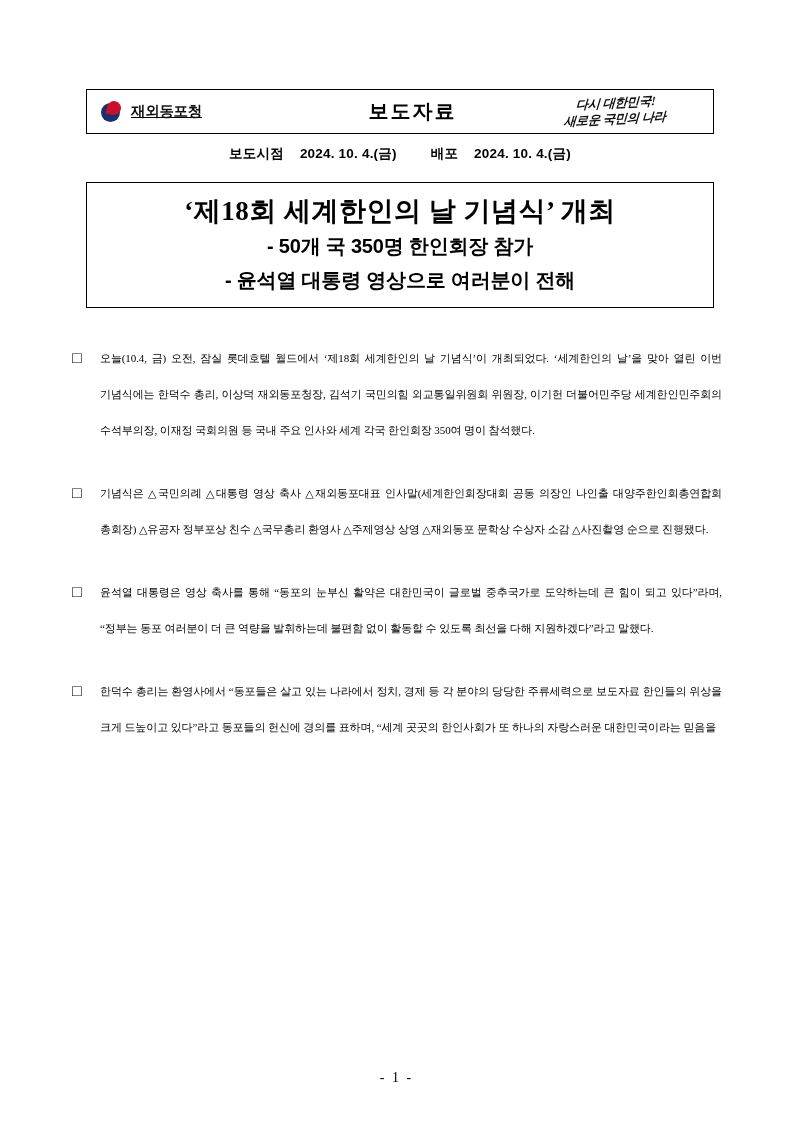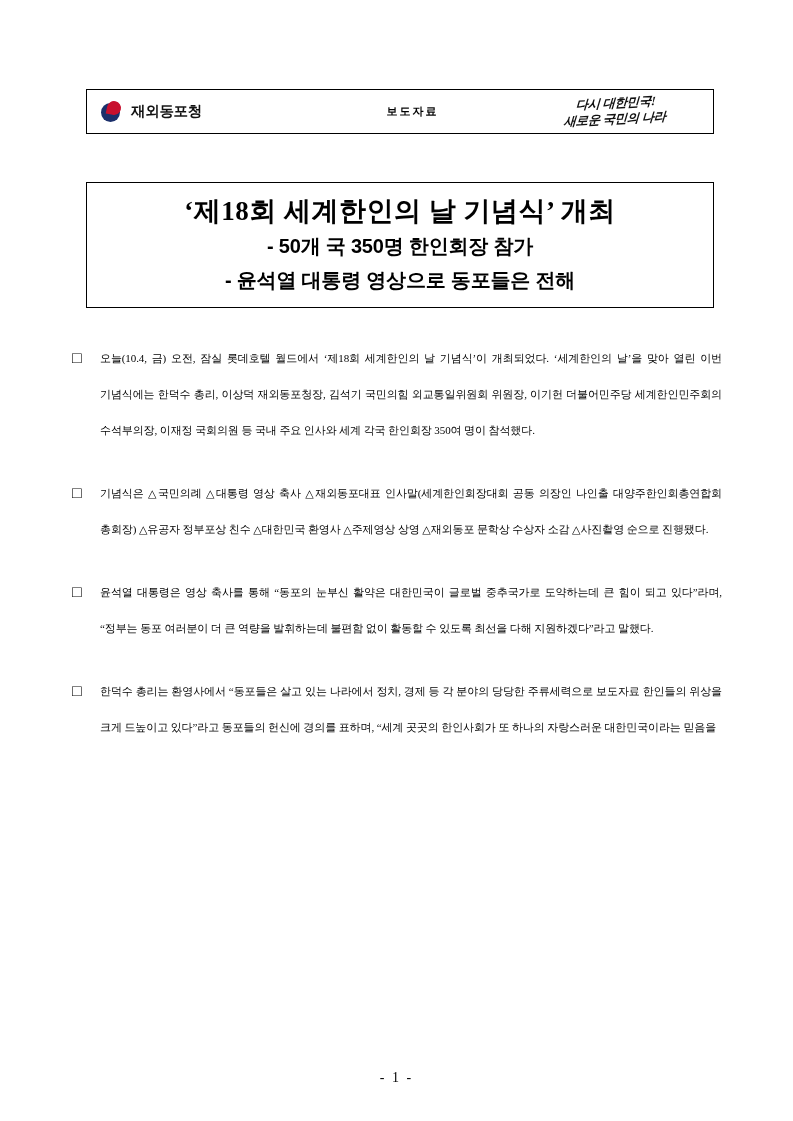--- a/index.html
+++ b/index.html
@@ -35,20 +35,21 @@
     display: flex;
     align-items: center;
   }
   .header-left {
     width: 210px;
     display: flex;
     align-items: center;
     padding-left: 14px;
     box-sizing: border-box;
     gap: 8px;
+    text-decoration: underline;
   }
   .gov-mark {
     width: 22px;
     height: 22px;
     position: relative;
     flex: none;
   }
   .gov-mark .blob-a {
     position: absolute;
     left: 0; top: 2px;
@@ -76,21 +77,21 @@
     font-family: "Liberation Sans", sans-serif;
     font-size: 14.5px;
     font-weight: 700;
     letter-spacing: -0.3px;
     color: #111111;
   }
   .header-center {
     flex: 1;
     text-align: center;
     font-family: "Liberation Sans", sans-serif;
-    font-size: 11px;
+    font-size: 20px;
     font-weight: 700;
     letter-spacing: 2px;
     color: #000000;
   }
   .header-right {
     width: 185px;
     text-align: center;
     padding-right: 10px;
     box-sizing: border-box;
   }
@@ -213,37 +214,40 @@
     </div>
     <div class="header-center">보도자료</div>
     <div class="header-right">
       <span class="slogan">
         <span>다시 대한민국!</span><br>
         <span>새로운 국민의 나라</span>
       </span>
     </div>
   </div>
 
+  <div class="dateline">
+    <span class="seg">보도시점</span><span class="gap-sm"></span><span class="seg">2024. 10. 4.(금)</span><span class="gap-lg"></span><span class="seg">배포</span><span class="gap-sm"></span><span class="seg">2024. 10. 4.(금)</span>
+  </div>
 
   <div class="title-box">
     <div class="main-title">‘제18회 세계한인의 날 기념식’ 개최</div>
     <div class="subtitle">- 50개 국 350명 한인회장 참가</div>
-    <div class="subtitle">- 윤석열 대통령 영상으로 동포들은 전해</div>
+    <div class="subtitle">- 윤석열 대통령 영상으로 여러분이 전해</div>
   </div>
 
   <div class="body-area">
 
     <div class="para">
       <div class="bullet">□</div>
       <div class="ptext">오늘(10.4, 금) 오전, 잠실 롯데호텔 월드에서 ‘제18회 세계한인의 날 기념식’이 개최되었다. ‘세계한인의 날’을 맞아 열린 이번 기념식에는 한덕수 총리, 이상덕 재외동포청장, 김석기 국민의힘 외교통일위원회 위원장, 이기헌 더불어민주당 세계한인민주회의 수석부의장, 이재정 국회의원 등 국내 주요 인사와 세계 각국 한인회장 350여 명이 참석했다.</div>
     </div>
 
     <div class="para">
       <div class="bullet">□</div>
-      <div class="ptext">기념식은 △국민의례 △대통령 영상 축사 △재외동포대표 인사말(세계한인회장대회 공동 의장인 나인출 대양주한인회총연합회 총회장) △유공자 정부포상 친수 △대한민국 환영사 △주제영상 상영 △재외동포 문학상 수상자 소감 △사진촬영 순으로 진행됐다.</div>
+      <div class="ptext">기념식은 △국민의례 △대통령 영상 축사 △재외동포대표 인사말(세계한인회장대회 공동 의장인 나인출 대양주한인회총연합회 총회장) △유공자 정부포상 친수 △국무총리 환영사 △주제영상 상영 △재외동포 문학상 수상자 소감 △사진촬영 순으로 진행됐다.</div>
     </div>
 
     <div class="para">
       <div class="bullet">□</div>
       <div class="ptext">윤석열 대통령은 영상 축사를 통해 “동포의 눈부신 활약은 대한민국이 글로벌 중추국가로 도약하는데 큰 힘이 되고 있다”라며, “정부는 동포 여러분이 더 큰 역량을 발휘하는데 불편함 없이 활동할 수 있도록 최선을 다해 지원하겠다”라고 말했다.</div>
     </div>
 
     <div class="para">
       <div class="bullet">□</div>
       <div class="ptext">한덕수 총리는 환영사에서 “동포들은 살고 있는 나라에서 정치, 경제 등 각 분야의 당당한 주류세력으로 보도자료 한인들의 위상을 크게 드높이고 있다”라고 동포들의 헌신에 경의를 표하며, “세계 곳곳의 한인사회가 또 하나의 자랑스러운 대한민국이라는 믿음을</div>

